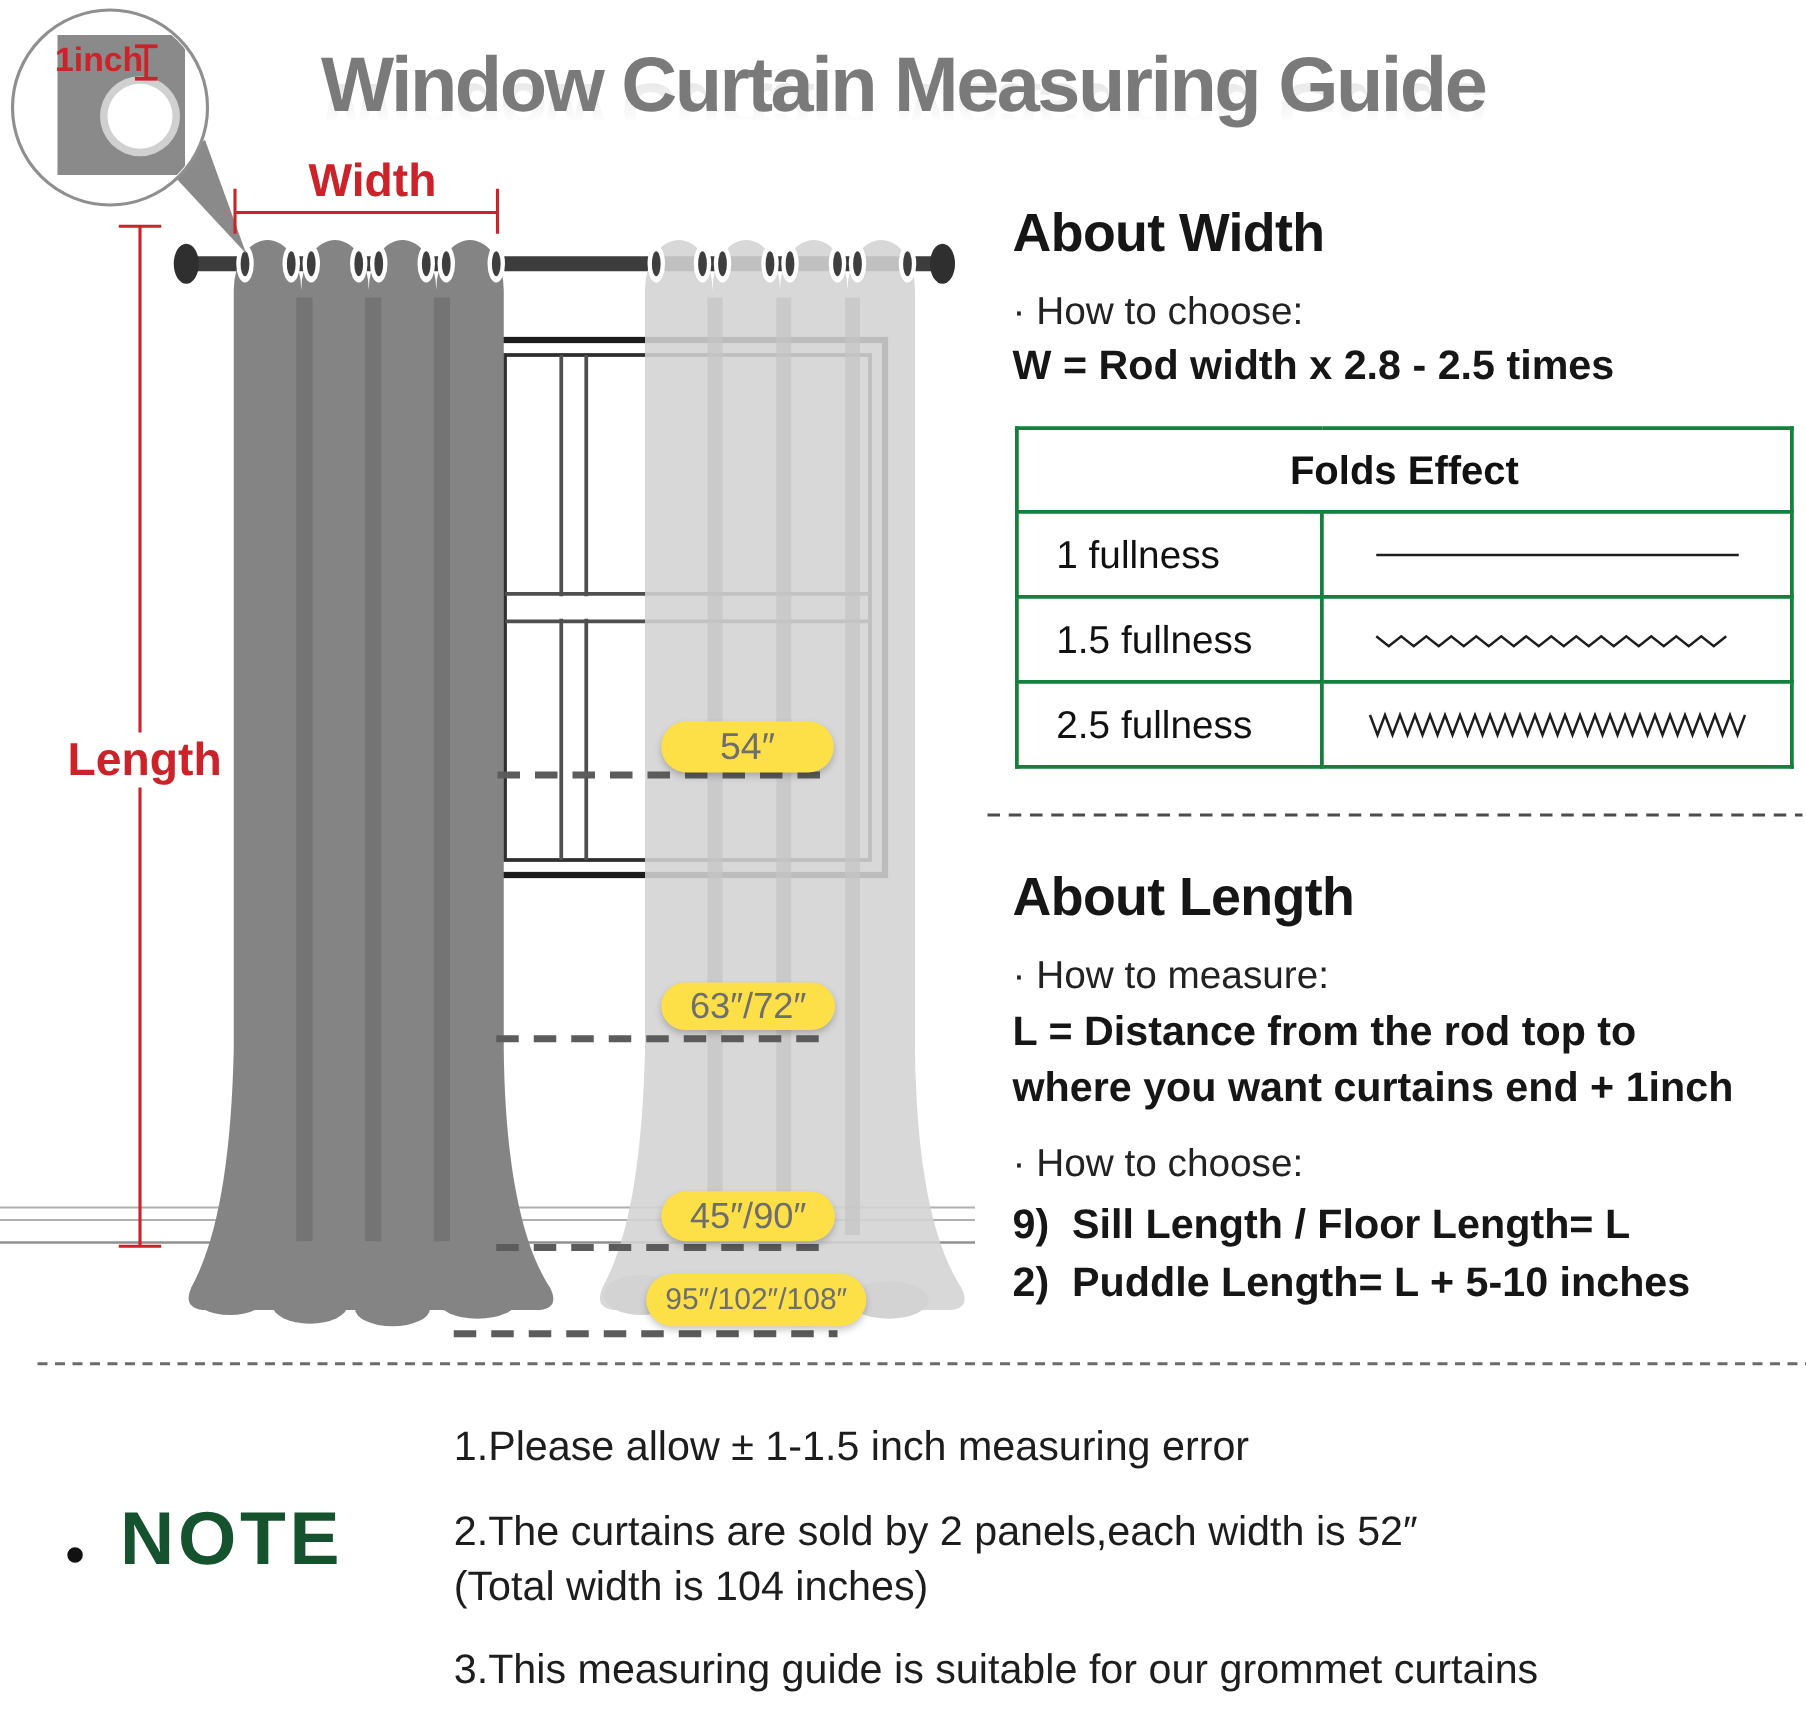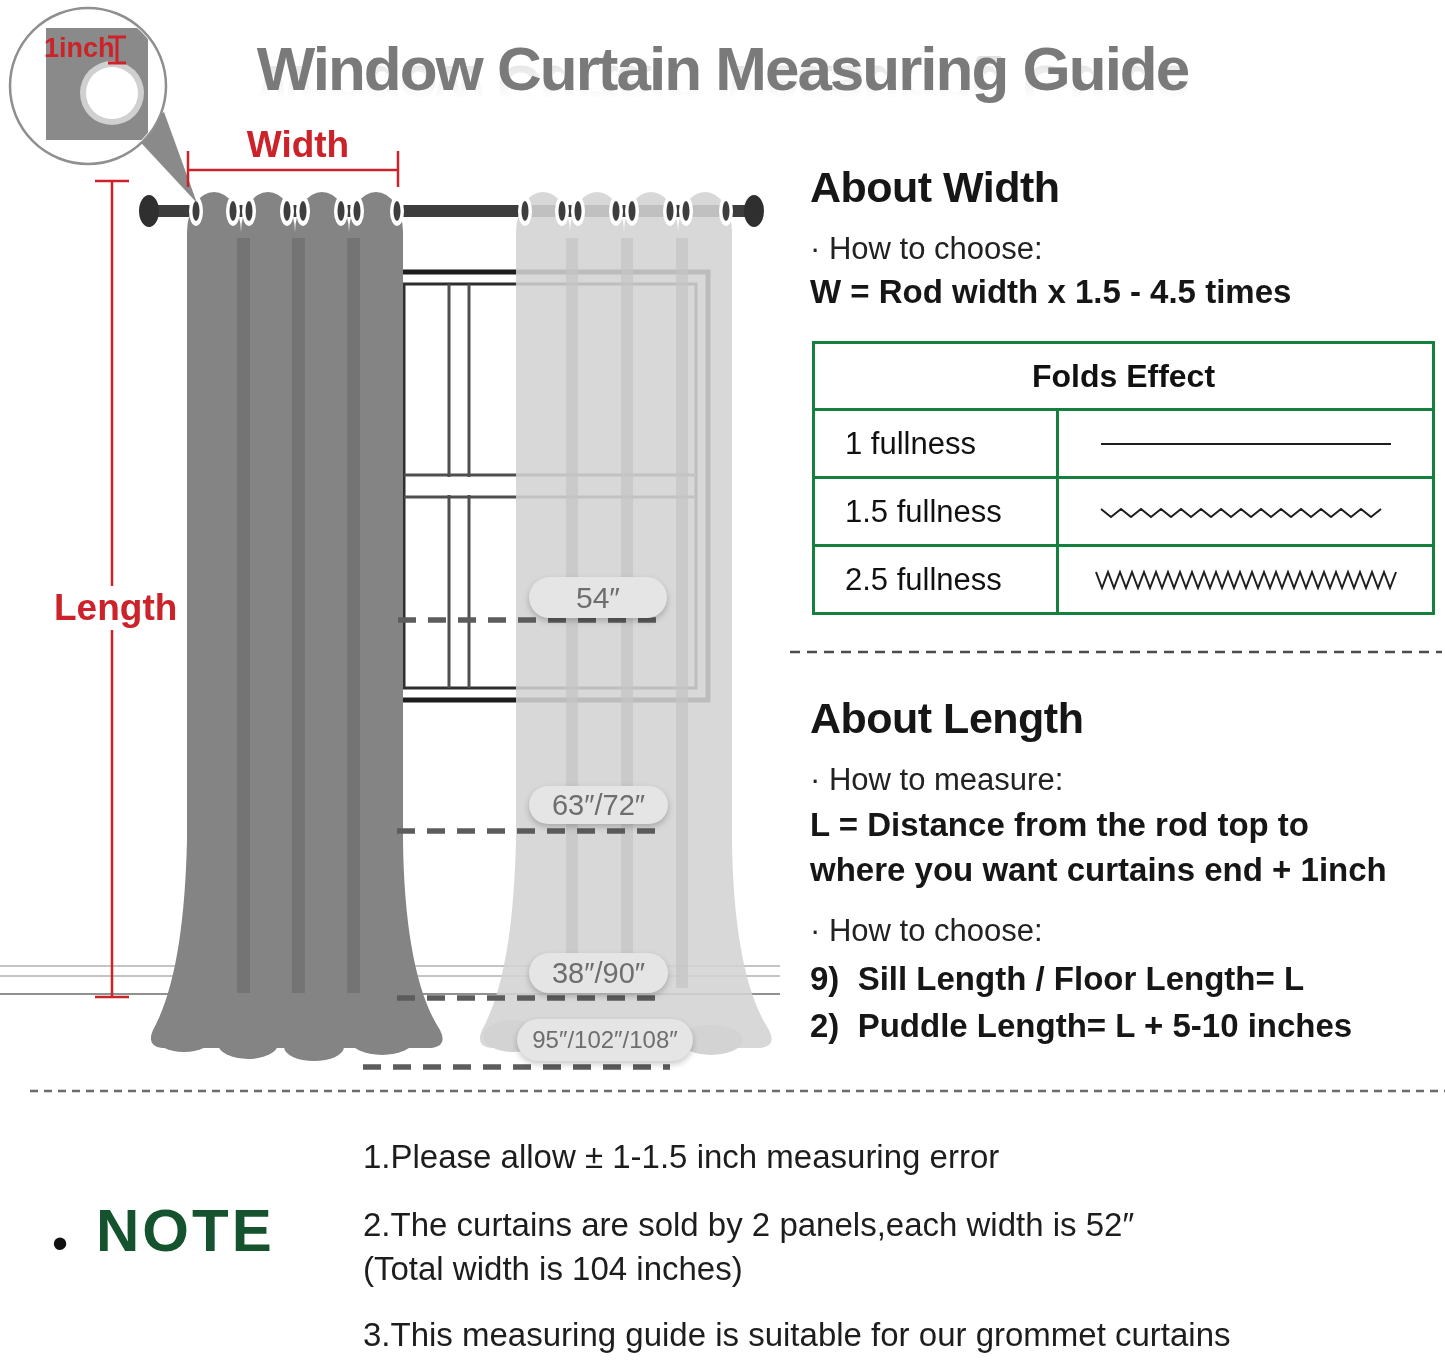--- a/index.html
+++ b/index.html
@@ -17,21 +17,21 @@
          mask-image:linear-gradient(to bottom,transparent 30%,#000 100%);}
 
   
   .red-lbl{position:absolute;color:#cc2229;font-weight:700;}
   .lbl-1inch{left:44px;top:33px;font-size:27px;}
   .lbl-width{left:236px;top:124px;width:124px;text-align:center;font-size:37px;}
   .lbl-length{left:54px;top:586px;width:106px;font-size:37px;
               background:#fff;line-height:44px;}
 
   
-  .pill{position:absolute;background:#e5e5e5;border-radius:24px;color:#6e6e6e;text-align:center;
+  .pill{position:absolute;background:#fde047;border-radius:24px;color:#6e6e6e;text-align:center;
         font-weight:500;box-shadow:0 3px 6px rgba(0,0,0,.22);}
   .pill-54{left:529px;top:577px;width:138px;height:41px;line-height:41px;font-size:30px;}
   .pill-63{left:529px;top:786px;width:139px;height:38px;line-height:38px;font-size:29px;}
   .pill-84{left:529px;top:953px;width:139px;height:40px;line-height:40px;font-size:29px;}
   .pill-95{left:517px;top:1019px;width:176px;height:42px;line-height:42px;font-size:24px;}
 
   
   .rc{position:absolute;left:810px;color:#161616;white-space:pre-wrap;}
   .rc-h{font-size:43px;font-weight:700;letter-spacing:-.5px;}
   .rc-b{font-size:31px;font-weight:400;color:#222;}
@@ -189,26 +189,26 @@
 
   <h1 class="title">Window Curtain Measuring Guide</h1>
   <div class="title-reflect">Window Curtain Measuring Guide</div>
 
   <div class="red-lbl lbl-1inch">1inch</div>
   <div class="red-lbl lbl-width">Width</div>
   <div class="red-lbl lbl-length">Length</div>
 
   <div class="pill pill-54">54″</div>
   <div class="pill pill-63">63″/72″</div>
-  <div class="pill pill-84">38″/90″</div>
+  <div class="pill pill-84">45″/90″</div>
   <div class="pill pill-95">95″/102″/108″</div>
 
   <div class="rc rc-h" style="top:163px">About Width</div>
   <div class="rc rc-b" style="top:231px">· How to choose:</div>
-  <div class="rc rc-f" style="top:273px">W = Rod width x 1.5 - 4.5 times</div>
+  <div class="rc rc-f" style="top:273px">W = Rod width x 2.8 - 2.5 times</div>
 
   <table class="folds">
     <tbody>
         <tr>
           <th colspan="2">Folds Effect</th>
         </tr>
     <tr>
       <td class="lab">1 fullness</td>
       <td class="eff">
         <svg width="340" height="40">

